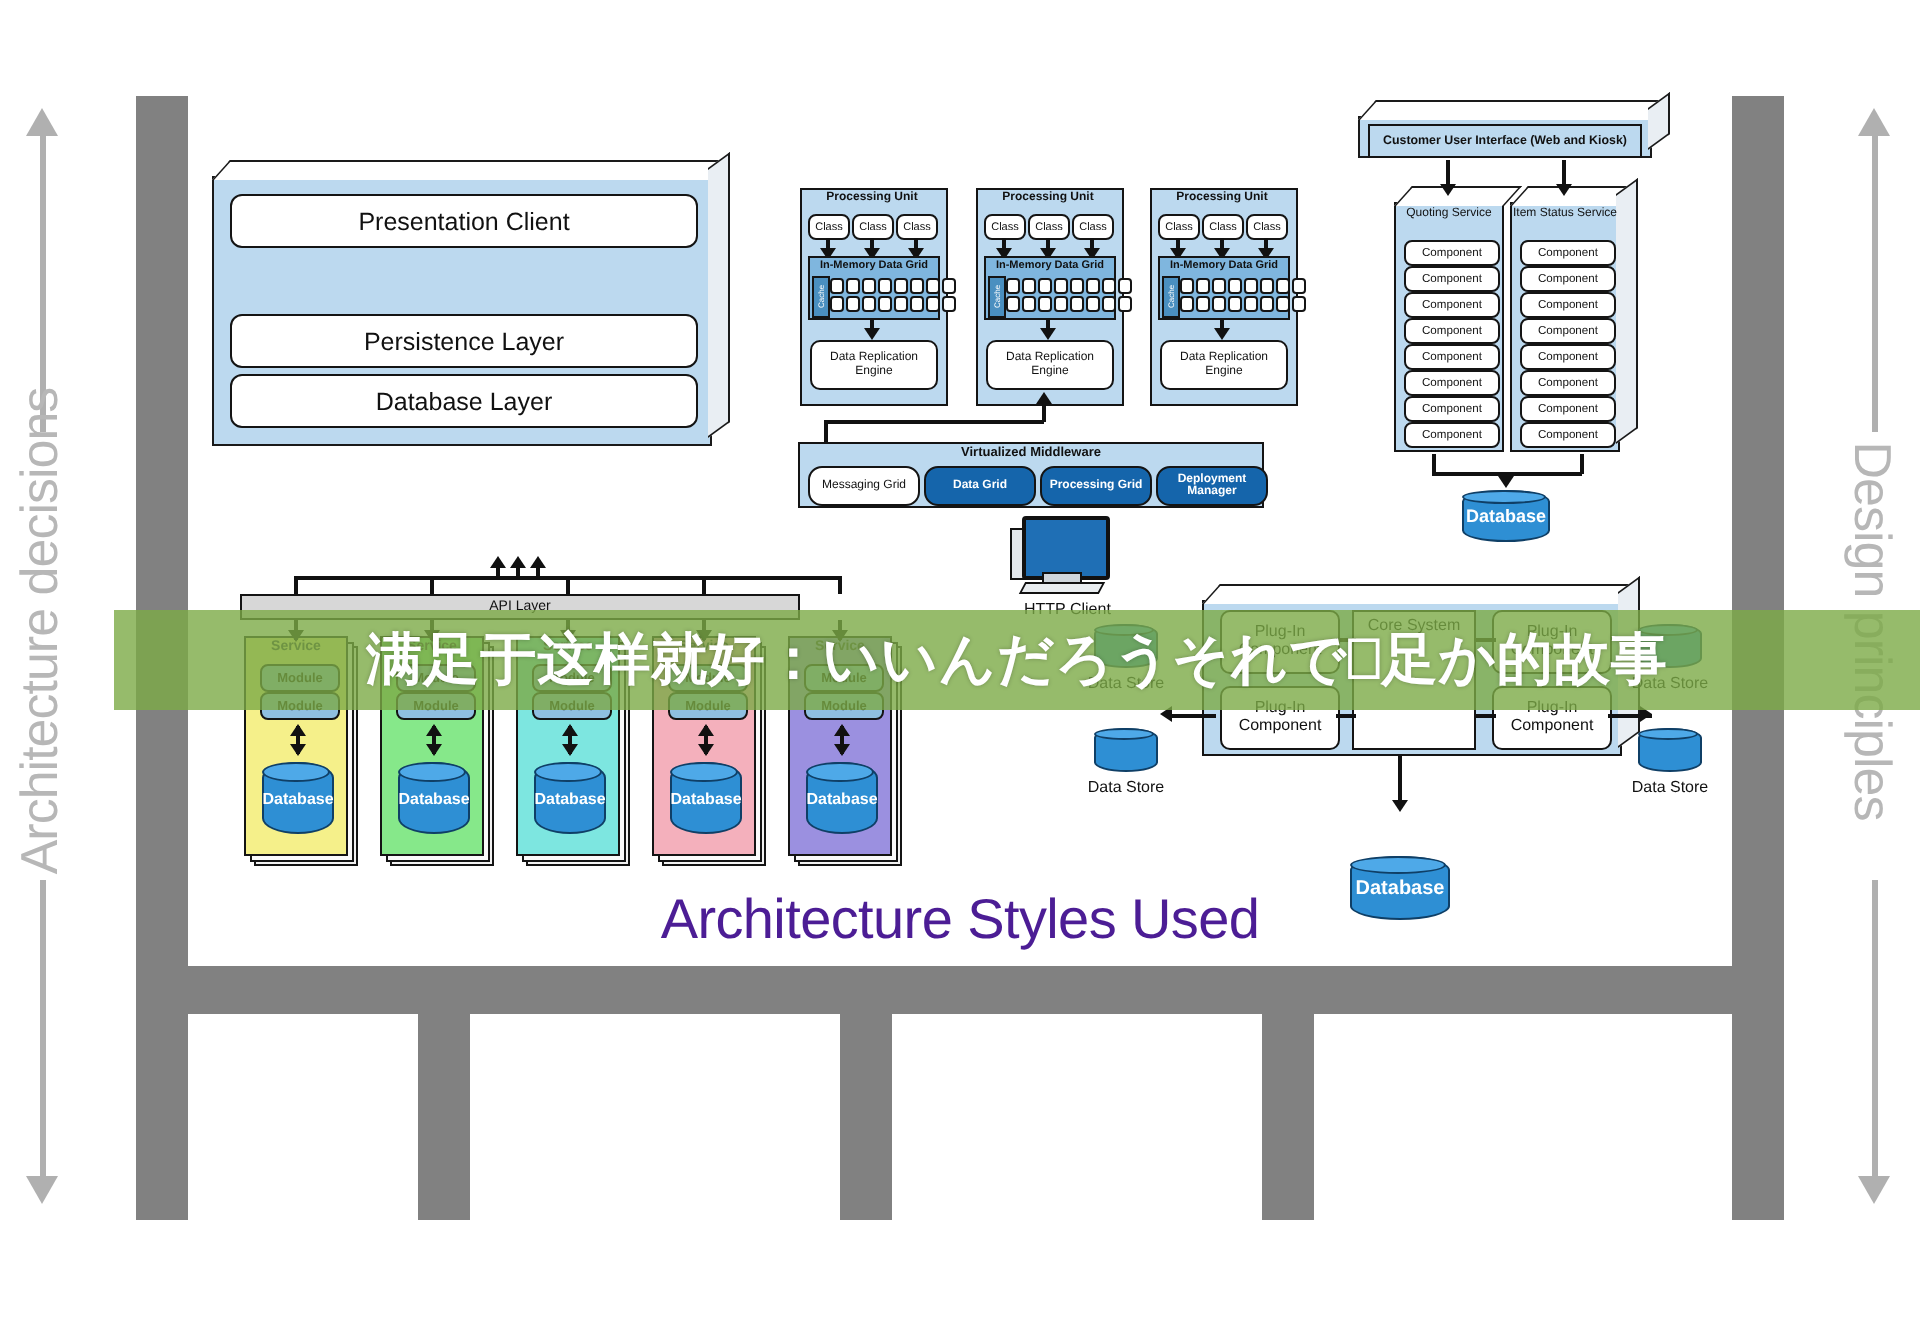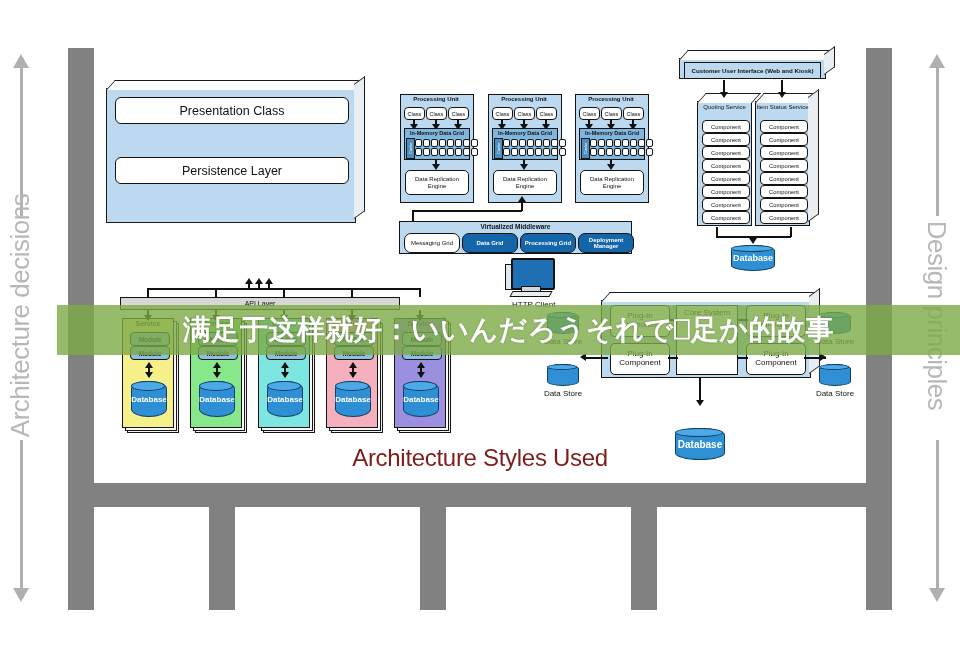--- a/index.html
+++ b/index.html
@@ -188,21 +188,21 @@
   
   #monitor{left:505px;top:258px;width:46px;height:40px;}
   .scr{position:absolute;left:6px;top:0;width:40px;height:28px;background:#1f6fb5;border:2px solid #111;border-radius:2px;}
   .scr-base{position:absolute;left:16px;top:28px;width:18px;height:5px;background:#cfd6dc;border:1.5px solid #111;}
   .scr-foot{position:absolute;left:6px;top:33px;width:38px;height:4px;background:#e9edf0;border:1.5px solid #111;transform:skewX(-28deg);}
   .twr{position:absolute;left:0;top:6px;width:14px;height:24px;background:#e3e8ec;border:1.6px solid #111;}
 
   
   #asu{
     position:absolute;left:0;top:444px;width:960px;text-align:center;
-    font-size:24px;color:#7f1d1d;letter-spacing:-0.3px;
+    font-size:28px;color:#4c1d95;letter-spacing:-0.3px;
   }
 
   
   #banner{
     position:absolute;left:57px;top:305px;width:903px;height:50px;
     background:rgba(124,170,70,0.80);
   }
   #banner-text{
     position:absolute;left:57px;top:305px;width:903px;height:50px;
     display:flex;align-items:center;justify-content:center;
@@ -241,22 +241,23 @@
     <div class="vlbl">Design principles</div>
     <div class="varrow va-bot"></div>
     <div class="vah vah-dn"></div>
   </div>
 
 
   <div class="d box3d" id="layered">
     <div class="top3d"></div>
     <div class="side3d"></div>
     <div class="inner" id="layered-layers">
-        <div class="layer-row" style="top: 0px;">Presentation Class</div>
+        <div class="layer-row" style="top: 0px;">Presentation Client</div>
         <div class="layer-row" style="top: 60px;">Persistence Layer</div>
+        <div class="layer-row" style="top: 90px;">Database Layer</div>
       </div>
   </div>
 
   <div id="space-units">
       <div class="d pu" style="left: 400px; top: 94px;">
         <div class="puwrap"></div>
         <div class="pu-title">Processing Unit</div>
         <div class="cls" style="left: 4px;">Class</div>
         <div class="ar arv" style="left: 13px; top: 25px; height: 8px;"></div>
         <div class="arhead-d" style="left: 10px; top: 30px;"></div>

